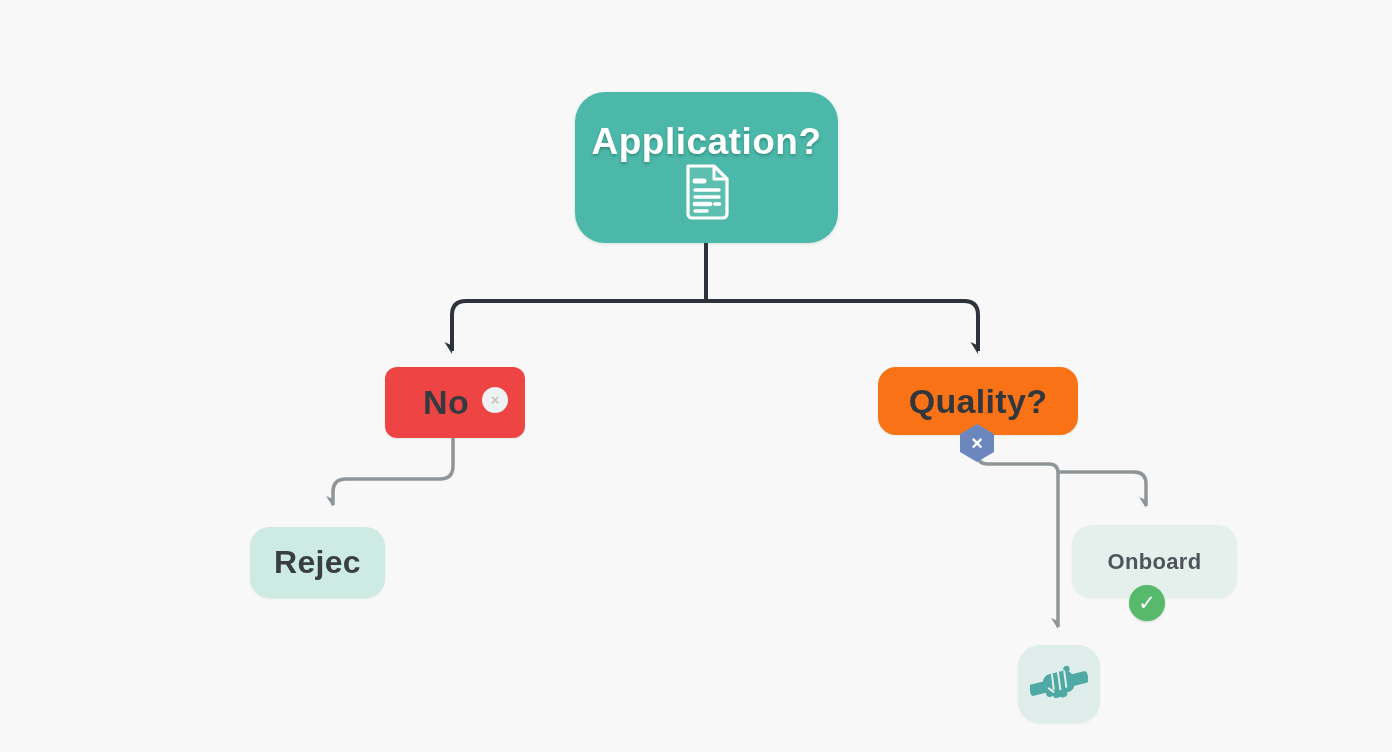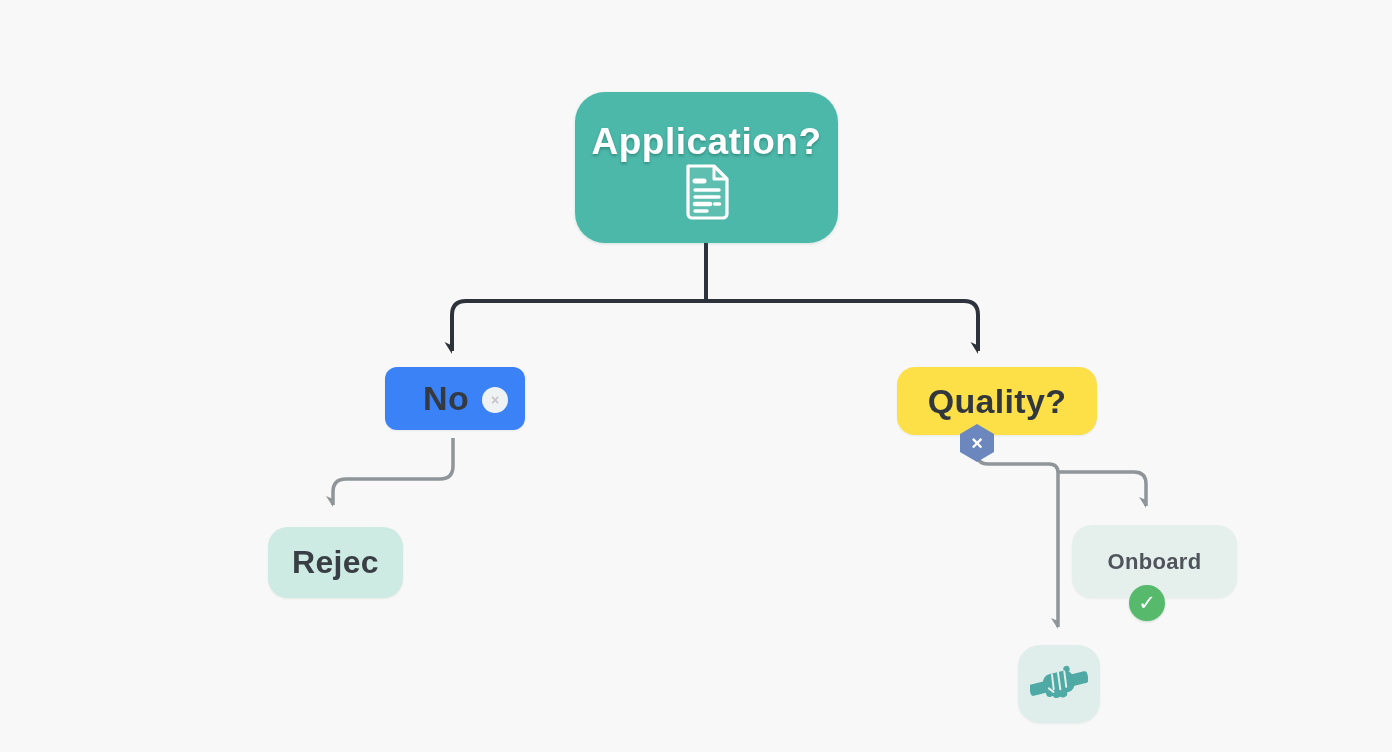--- a/index.html
+++ b/index.html
@@ -35,34 +35,33 @@
   .node-application .label {
     color: #ffffff;
     font-size: 37px; font-weight: 700; letter-spacing: 0.5px;
     text-shadow: 0 2px 3px rgba(25,95,85,0.45);
     margin-top: 6px;
   }
   .mint-label {
     font-weight: 700; letter-spacing: 0.3px;
   }
   .node-no {
-    left: 385px; top: 367px; width: 140px; height: 63px;
-    background: #3b82f6; border-radius: 12px;
+    left: 385px; top: 367px; width: 140px; height: 71px;
+    background: #ef4444; border-radius: 12px;
     box-shadow: 0 1px 2px rgba(80,120,110,0.10);
   }
   .node-no .mint-label { font-size: 34px; color: #343a40; margin-left: -18px; }
   .node-quality {
     left: 878px; top: 367px; width: 200px; height: 68px;
-    background: #fde047; border-radius: 18px;
+    background: #f97316; border-radius: 18px;
     box-shadow: 0 1px 2px rgba(80,120,110,0.10);
-    margin-left: 19px;
   }
   .node-quality .mint-label { font-size: 34px; color: #31373c; }
   .node-reject {
-    left: 268px; top: 527px; width: 135px; height: 71px;
+    left: 250px; top: 527px; width: 135px; height: 71px;
     background: #cdeae3; border-radius: 20px;
     box-shadow: 0 1px 2px rgba(80,120,110,0.10);
   }
   .node-reject .mint-label { font-size: 32px; color: #383e44; }
   .node-onboard {
     left: 1072px; top: 525px; width: 165px; height: 73px;
     background: #e5f0ed; border-radius: 20px;
     box-shadow: 0 1px 2px rgba(80,120,110,0.08);
   }
   .node-onboard .mint-label { font-size: 22px; color: #4e545a; }

